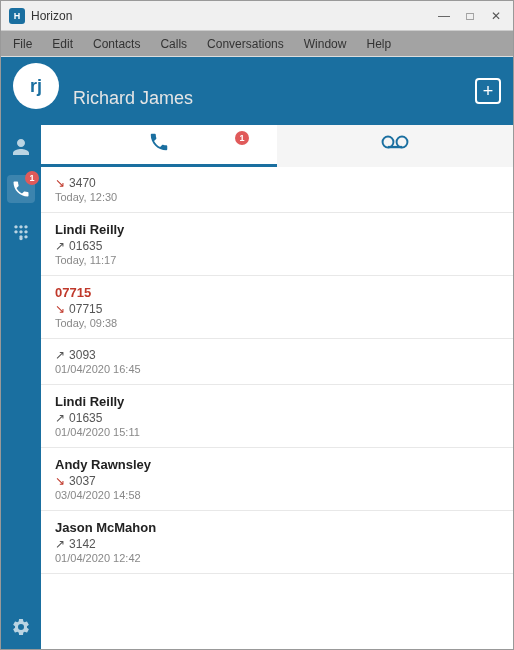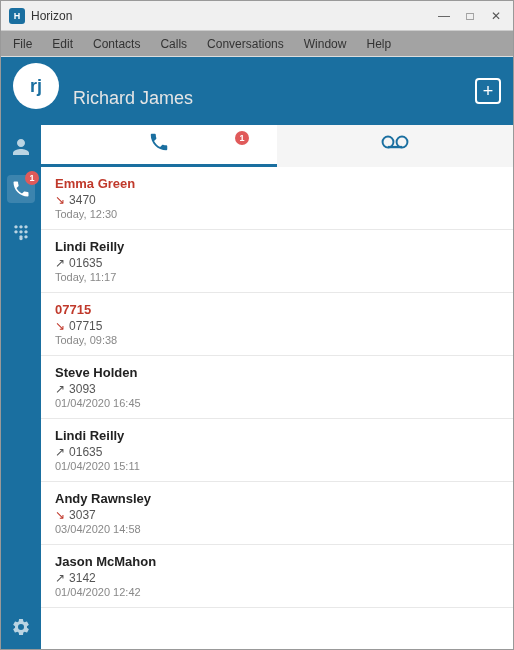--- a/index.html
+++ b/index.html
@@ -313,21 +313,20 @@
             <circle cx="27" cy="12" r="7" fill="none" stroke="#1a6fa0" stroke-width="2.5"></circle>
             <rect x="9" y="17" width="18" height="3" fill="#1a6fa0"></rect>
           </svg>
         </span>
       </div>
     </div>
 
     <div class="call-list">
 
       <div class="call-item">
-        <div class="call-name missed">Emma Green</div>
         <div class="call-number">
           <span class="arrow-in">↘</span>
           3470
         </div>
         <div class="call-time">Today, 12:30</div>
       </div>
 
       <div class="call-item">
         <div class="call-name">Lindi Reilly</div>
         <div class="call-number">
@@ -340,21 +339,20 @@
       <div class="call-item">
         <div class="call-name missed">07715</div>
         <div class="call-number">
           <span class="arrow-in">↘</span>
           07715
         </div>
         <div class="call-time">Today, 09:38</div>
       </div>
 
       <div class="call-item">
-        <div class="call-name">Steve Holden</div>
         <div class="call-number">
           <span class="arrow-out">↗</span>
           3093
         </div>
         <div class="call-time">01/04/2020 16:45</div>
       </div>
 
       <div class="call-item">
         <div class="call-name">Lindi Reilly</div>
         <div class="call-number">

